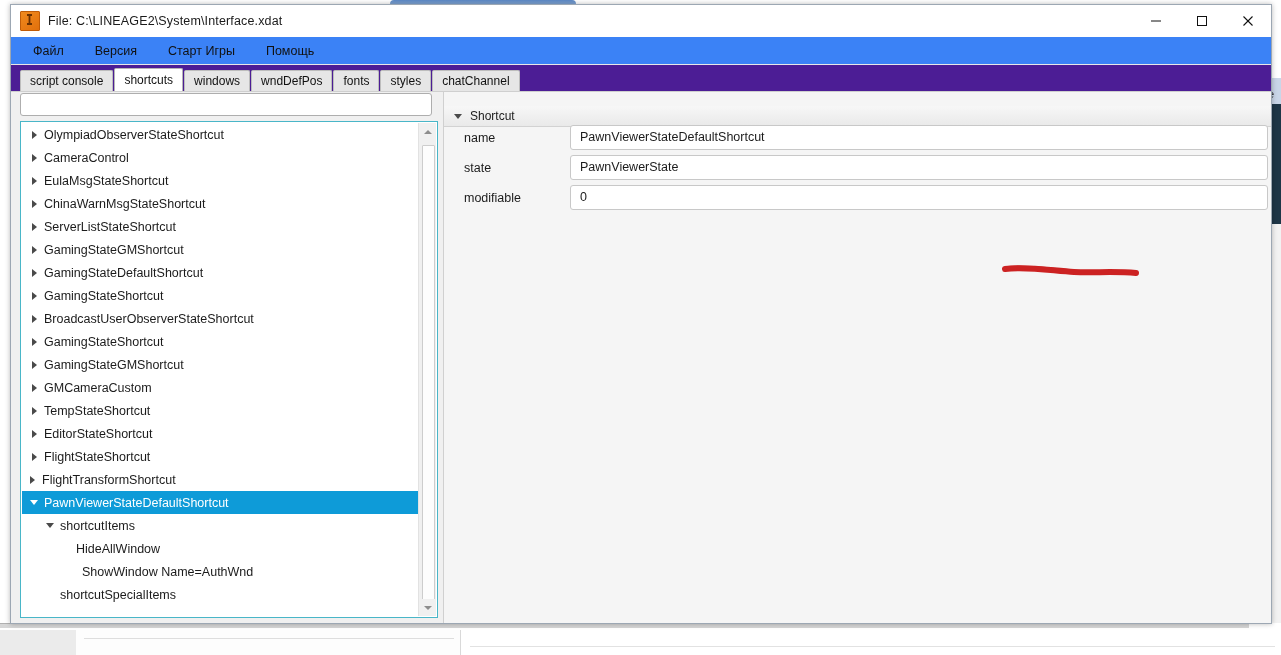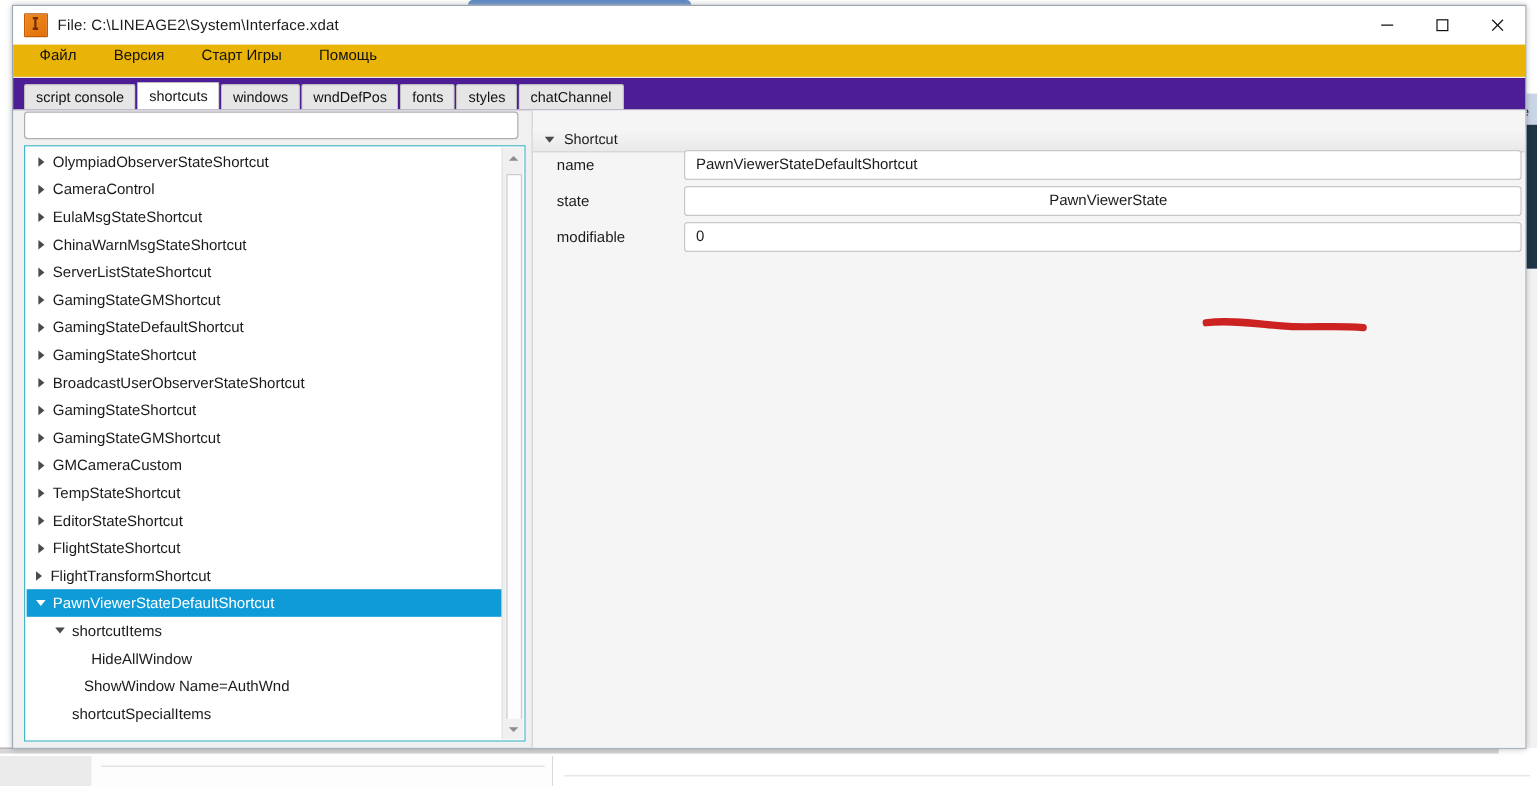--- a/index.html
+++ b/index.html
@@ -126,23 +126,23 @@
   .win-btn {
     width: 46px; height: 32px;
     display: flex; align-items: center; justify-content: center;
     background: transparent;
   }
   .win-btn svg { display: block; }
 
   
   .menubar {
     height: 27px;
-    background: #eab308;
+    background: #3b82f6;
     display: flex;
-    align-items: flex-start;
+    align-items: center;
     padding-left: 20px;
     border-bottom: 1px solid #e8e8e8;
   }
   .menu-item {
     font-size: 12.5px;
     color: #111;
     margin-right: 27px;
     padding: 2px 2px;
     white-space: nowrap;
   }
@@ -541,21 +541,21 @@
             <div class="tree-row" style="padding-left: 22px;">
               <span class="tw">
                 <span class="tw-down"></span>
               </span>
               <span class="tree-label">shortcutItems</span>
             </div>
             <div class="tree-row" style="padding-left: 38px;">
               <span class="tw none"></span>
               <span class="tree-label">HideAllWindow</span>
             </div>
-            <div class="tree-row" style="padding-left: 32px;">
+            <div class="tree-row" style="padding-left: 44px;">
               <span class="tw none"></span>
               <span class="tree-label">ShowWindow Name=AuthWnd</span>
             </div>
             <div class="tree-row" style="padding-left: 22px;">
               <span class="tw none"></span>
               <span class="tree-label">shortcutSpecialItems</span>
             </div>
           </div>
 
         <div class="tree-sb">
@@ -575,21 +575,21 @@
       <div class="group-header">
         <span class="gh-caret"></span>
         <span class="gh-title">Shortcut</span>
       </div>
 
       <div class="field-row" style="top:33px;">
         <div class="field-label">name</div>
         <div class="field-input">PawnViewerStateDefaultShortcut</div>
       </div>
 
-      <div class="field-row" style="top:63px;text-align:center;">
+      <div class="field-row" style="top:63px;">
         <div class="field-label">state</div>
         <div class="field-input">PawnViewerState</div>
       </div>
 
       <div class="field-row" style="top:93px;">
         <div class="field-label">modifiable</div>
         <div class="field-input">0</div>
       </div>
 
       <svg class="annotation" viewBox="0 0 140 14">

